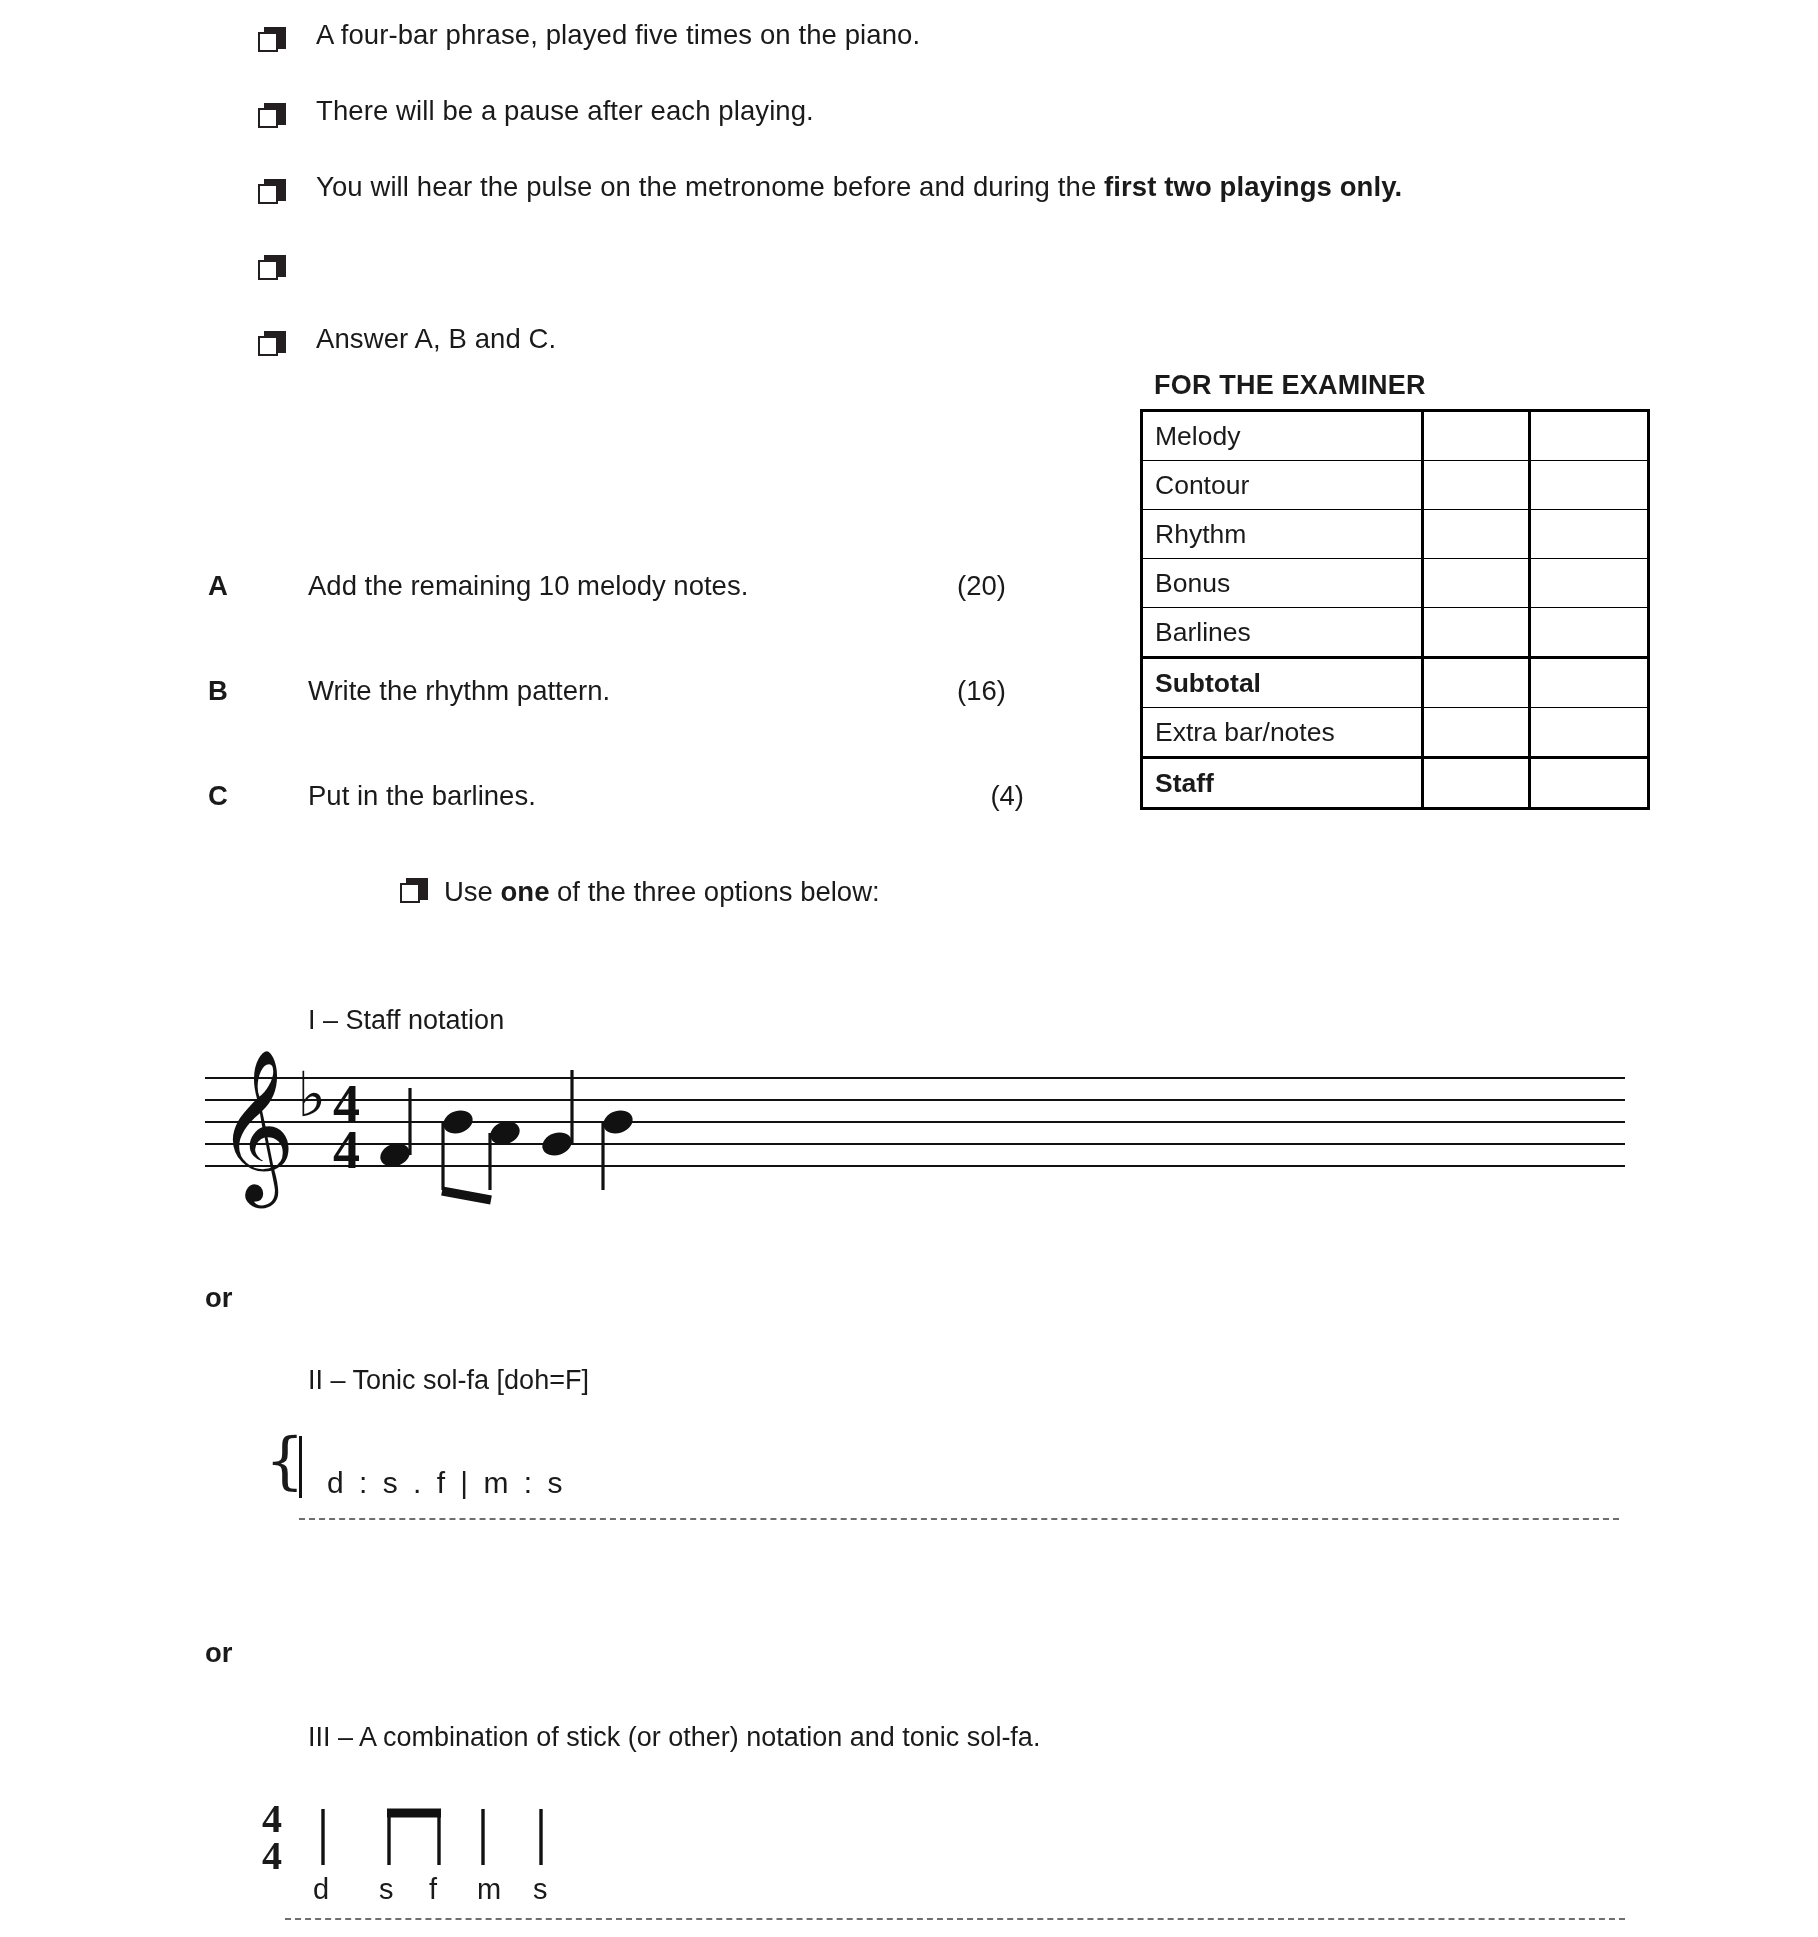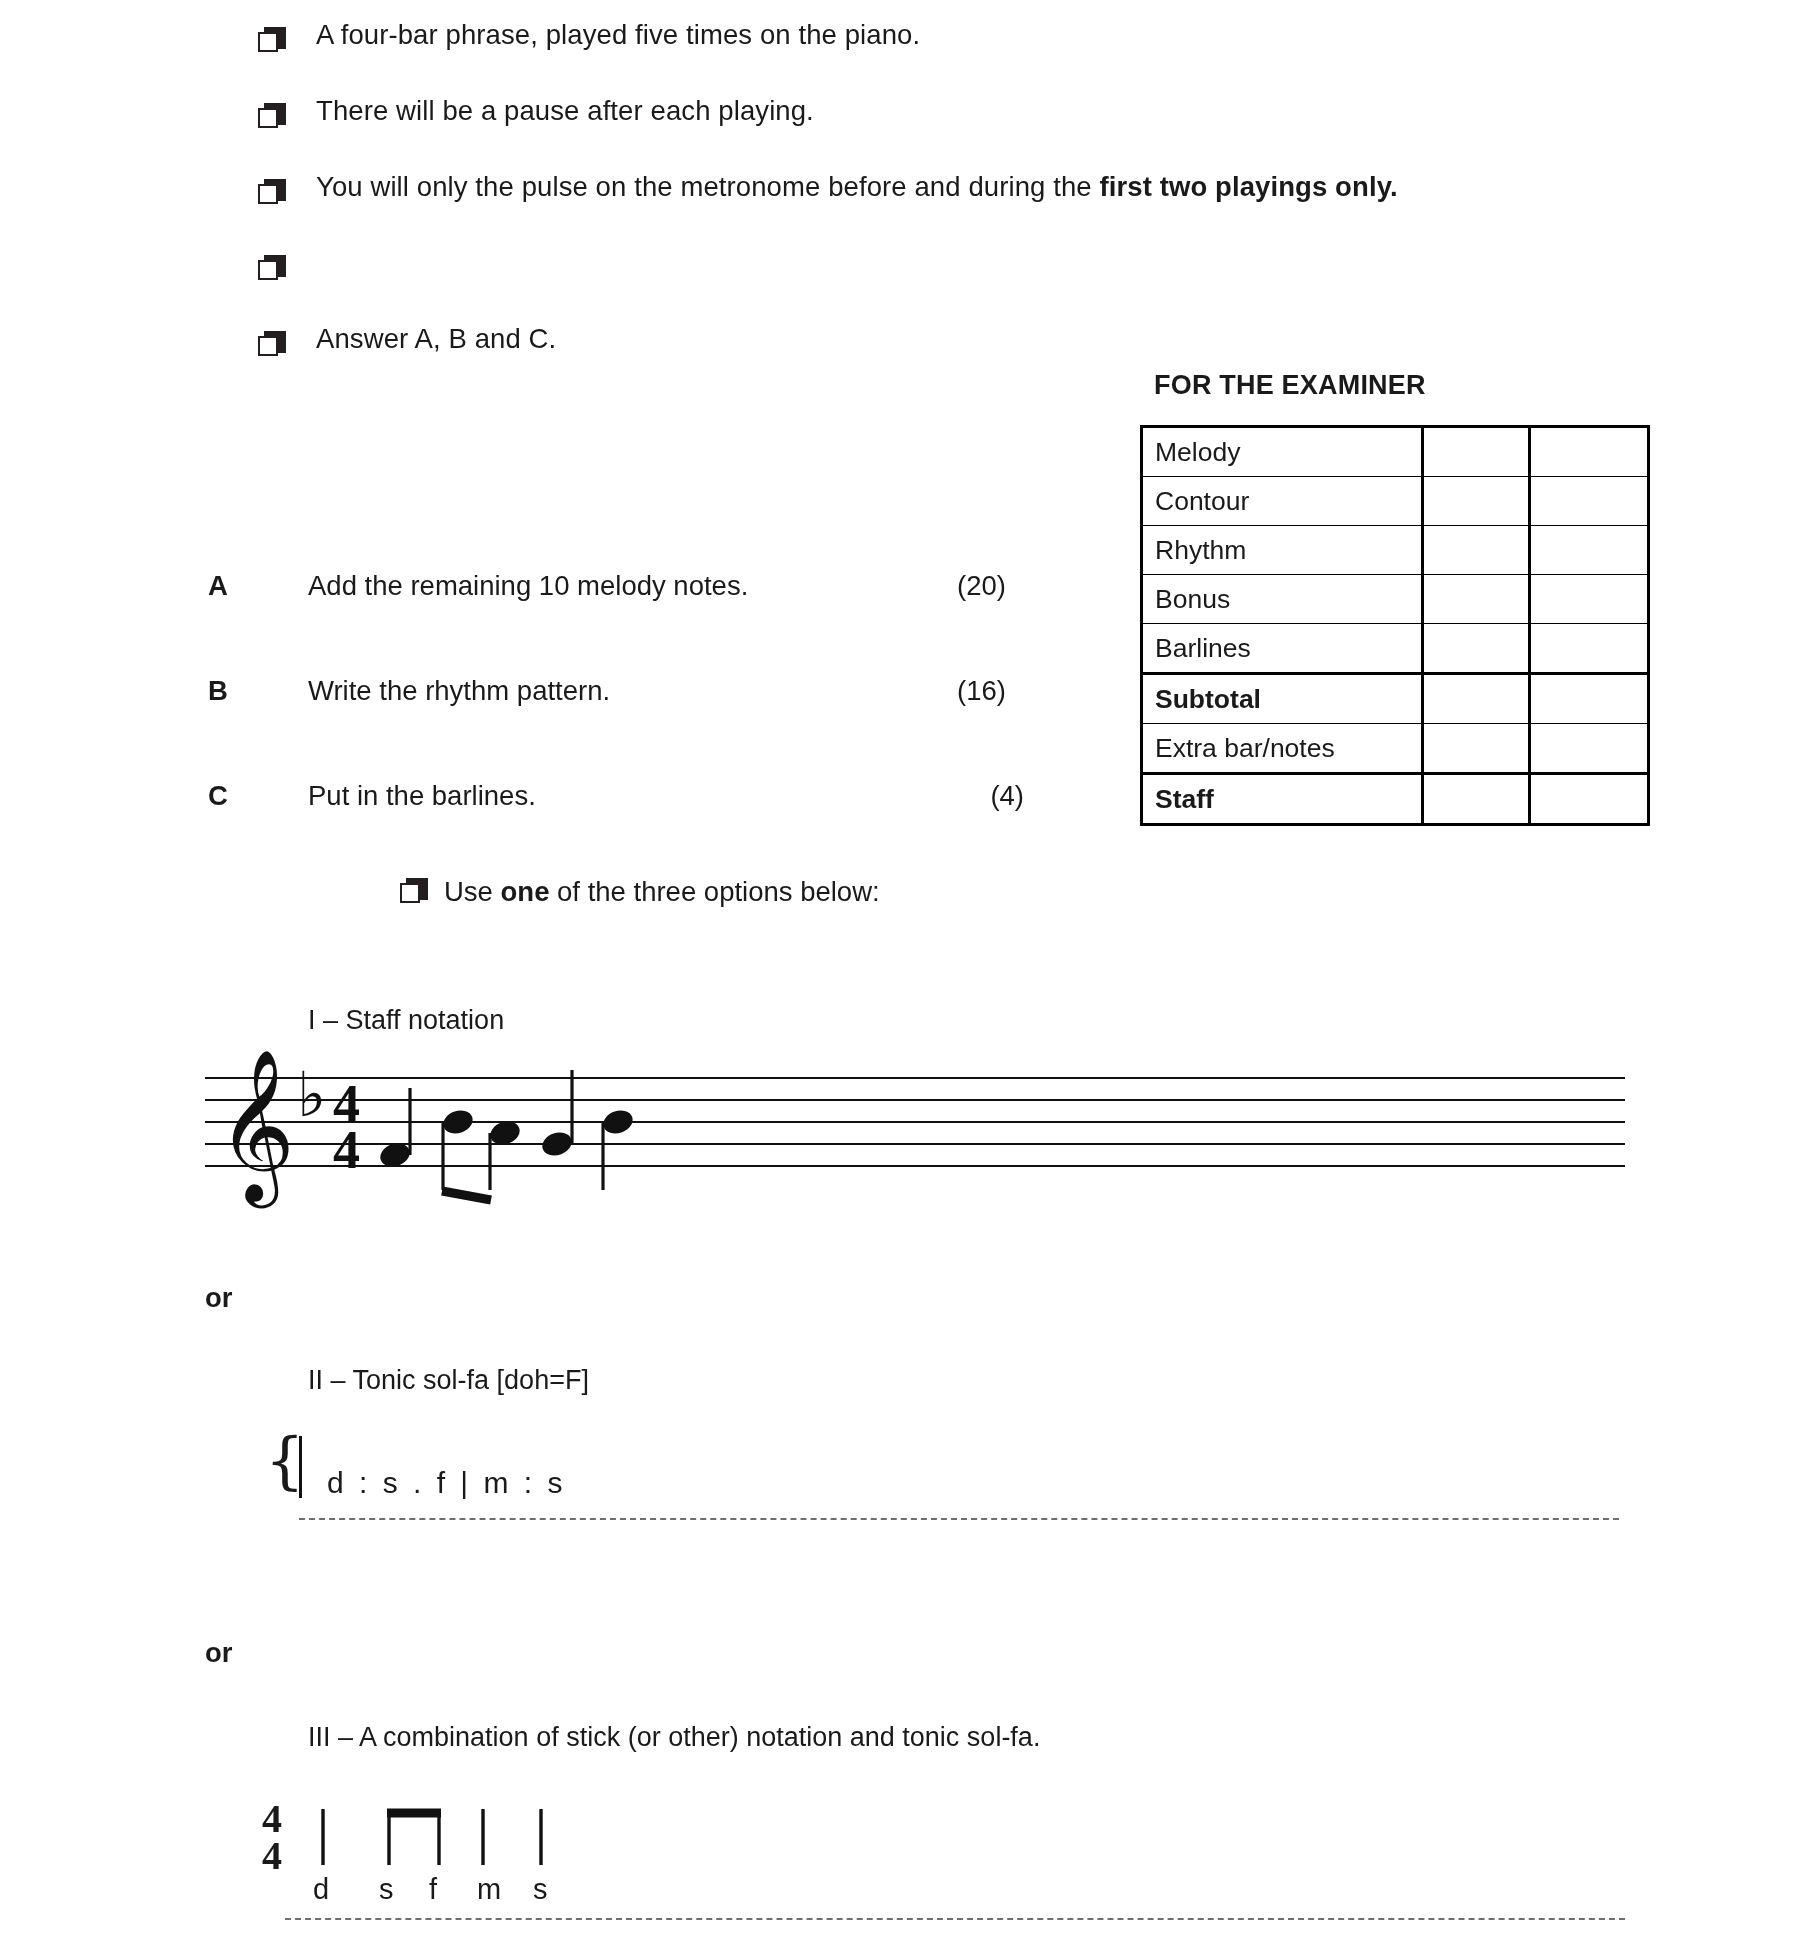--- a/index.html
+++ b/index.html
@@ -76,21 +76,21 @@
   .examiner-block {
     position: absolute;
     left: 1140px;
     top: 370px;
     width: 470px;
   }
   .examiner-title {
     font-size: 27px;
     font-weight: bold;
     letter-spacing: 0.2px;
-    margin: 0 0 24px 14px;
+    margin: 0 0 8px 14px;
   }
   table.examiner {
     border-collapse: collapse;
     width: 466px;
     table-layout: fixed;
   }
   table.examiner td {
     height: 48px;
     padding: 0 0 0 12px;
     font-size: 26.5px;
@@ -280,21 +280,21 @@
       </span>
       <span class="bullet-text">There will be a pause after each playing.</span>
     </div>
 
 
     <div class="bullet-row">
       <span class="bullet-icon">
         <span class="shadow"></span>
           <span class="boxface"></span>
       </span>
-      <span class="bullet-text"><span>You will only the pulse on the metronome before and during the </span><b>first two playings only.</b></span>
+      <span class="bullet-text"><span>You will hear the pulse on the metronome before and during the </span><b>first two playings only.</b></span>
     </div>
 
     <div class="bullet-row">
       <span class="bullet-icon">
         <span class="shadow"></span>
           <span class="boxface"></span>
       </span>
     </div>
 
     <div class="bullet-row">

